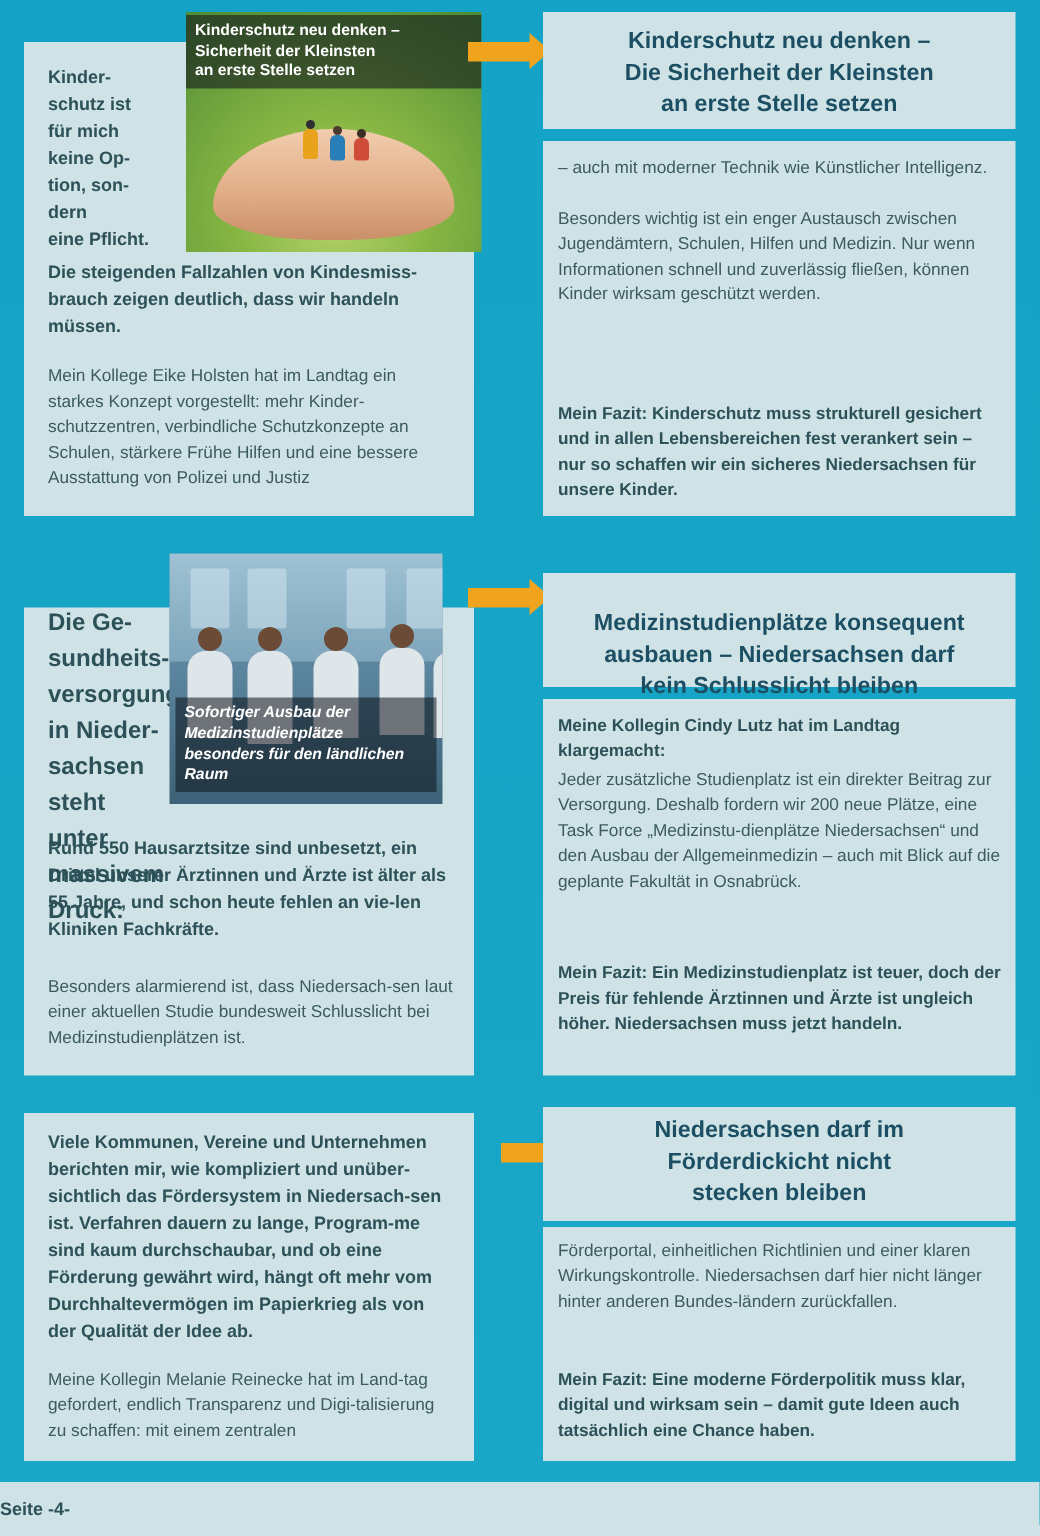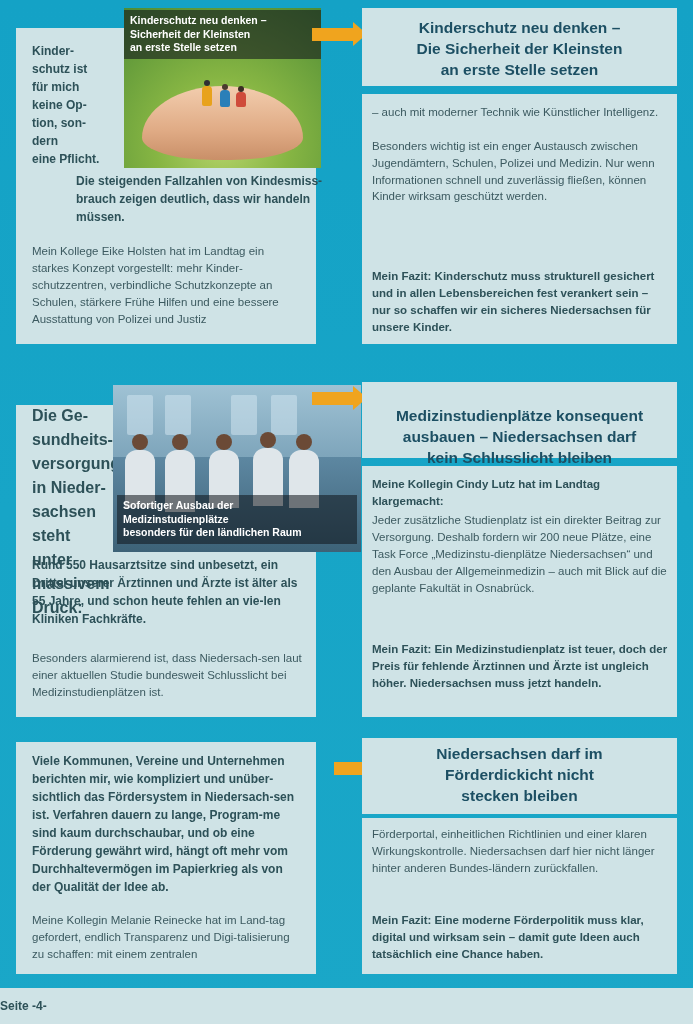--- a/index.html
+++ b/index.html
@@ -115,22 +115,23 @@
   #photo1 .figB { left: 96px; height: 26px; bottom: 58px; }
   #photo1 .figB .head { background: #4a3a2e; }
   #photo1 .figB .body { background: #2a7fb8; height: 17px; }
   #photo1 .figC { left: 112px; height: 24px; }
   #photo1 .figC .head { background: #3a2d24; }
   #photo1 .figC .body { background: #cf4b3a; height: 15px; }
   #photo1 .caption { top: 2px; background: rgba(20,25,30,0.6); }
 
   
   #photo2 {
-    left: 113px; top: 385px; width: 248px; height: 167px;
+    left: 113px; top: 369px; width: 182px; height: 167px;
     background: linear-gradient(180deg, #7fa7bd 0%, #5c86a0 45%, #3d6277 100%);
+    font-style: italic;
   }
   #photo2 .room {
     position: absolute; left: 0; top: 0; right: 0; height: 72px;
     background: linear-gradient(180deg, #9fc2d4 0%, #7ea5bb 100%);
   }
   #photo2 .win {
     position: absolute; top: 10px; width: 26px; height: 40px;
     background: #cfe3ee; opacity: .55; border-radius: 2px;
   }
   #photo2 .p {
@@ -168,21 +169,21 @@
   <div class="block" style="left:16px; top:28px; width:300px; height:316px;"></div>
 
   <div class="txt bold" style="position:absolute; left:32px; top:42px; width:78px; white-space:pre-line; font-size:12px; line-height:1.5;">Kinder-
 schutz ist
 für mich
 keine Op-
 tion, son-
 dern
 eine Pflicht.</div>
 
-  <div class="txt bold" style="position:absolute; left:32px; top:172px; width:270px; white-space:pre-line; font-size:12px; line-height:1.5;margin-left:44px;">Die steigenden Fallzahlen von Kindesmiss-
+  <div class="txt bold" style="position:absolute; left:32px; top:172px; width:270px; white-space:pre-line; font-size:12px; line-height:1.5;">Die steigenden Fallzahlen von Kindesmiss-
 brauch zeigen deutlich, dass wir handeln
 müssen.</div>
 
   <div class="txt" style="position:absolute; left:32px; top:243px; width:272px;">Mein Kollege Eike Holsten hat im Landtag ein starkes Konzept vorgestellt: mehr Kinder-schutzzentren, verbindliche Schutzkonzepte an Schulen, stärkere Frühe Hilfen und eine bessere Ausstattung von Polizei und Justiz</div>
 
   <div class="photo" id="photo1">
     <div class="hand"></div>
     <div class="fig figA">
         <span class="head"></span>
         <span class="body"></span>
@@ -203,21 +204,21 @@
   <div class="arrow" style="left:312px; top:28px; width:42px;"></div>
 
   <div class="block" style="left:362px; top:8px; width:315px; height:78px;"></div>
   <div class="headline" style="position:absolute; left:368px; top:18px; width:303px; white-space:pre-line;">Kinderschutz neu denken –
 Die Sicherheit der Kleinsten
 an erste Stelle setzen</div>
 
   <div class="block" style="left:362px; top:94px; width:315px; height:250px;"></div>
   <div class="txt" style="position:absolute; left:372px; top:104px; width:296px; white-space:pre-line;">– auch mit moderner Technik wie Künstlicher Intelligenz.
 
-Besonders wichtig ist ein enger Austausch zwischen Jugendämtern, Schulen, Polizei und Medizin. Nur wenn Informationen schnell und zuverlässig fließen, können Kinder wirksam geschützt werden.</div>
+Besonders wichtig ist ein enger Austausch zwischen Jugendämtern, Schulen, Hilfen und Medizin. Nur wenn Informationen schnell und zuverlässig fließen, können Kinder wirksam geschützt werden.</div>
   <div class="txt bold" style="position:absolute; left:372px; top:268px; width:296px;">Mein Fazit: Kinderschutz muss strukturell gesichert und in allen Lebensbereichen fest verankert sein – nur so schaffen wir ein sicheres Niedersachsen für unsere Kinder.</div>
 
   <div class="block" style="left:16px; top:405px; width:300px; height:312px;"></div>
 
   <div class="txt bold" style="position:absolute; left:32px; top:404px; width:82px; white-space:pre-line; font-size:16px; line-height:1.5;">Die Ge-
 sundheits-
 versorgung
 in Nieder-
 sachsen
 steht unter

